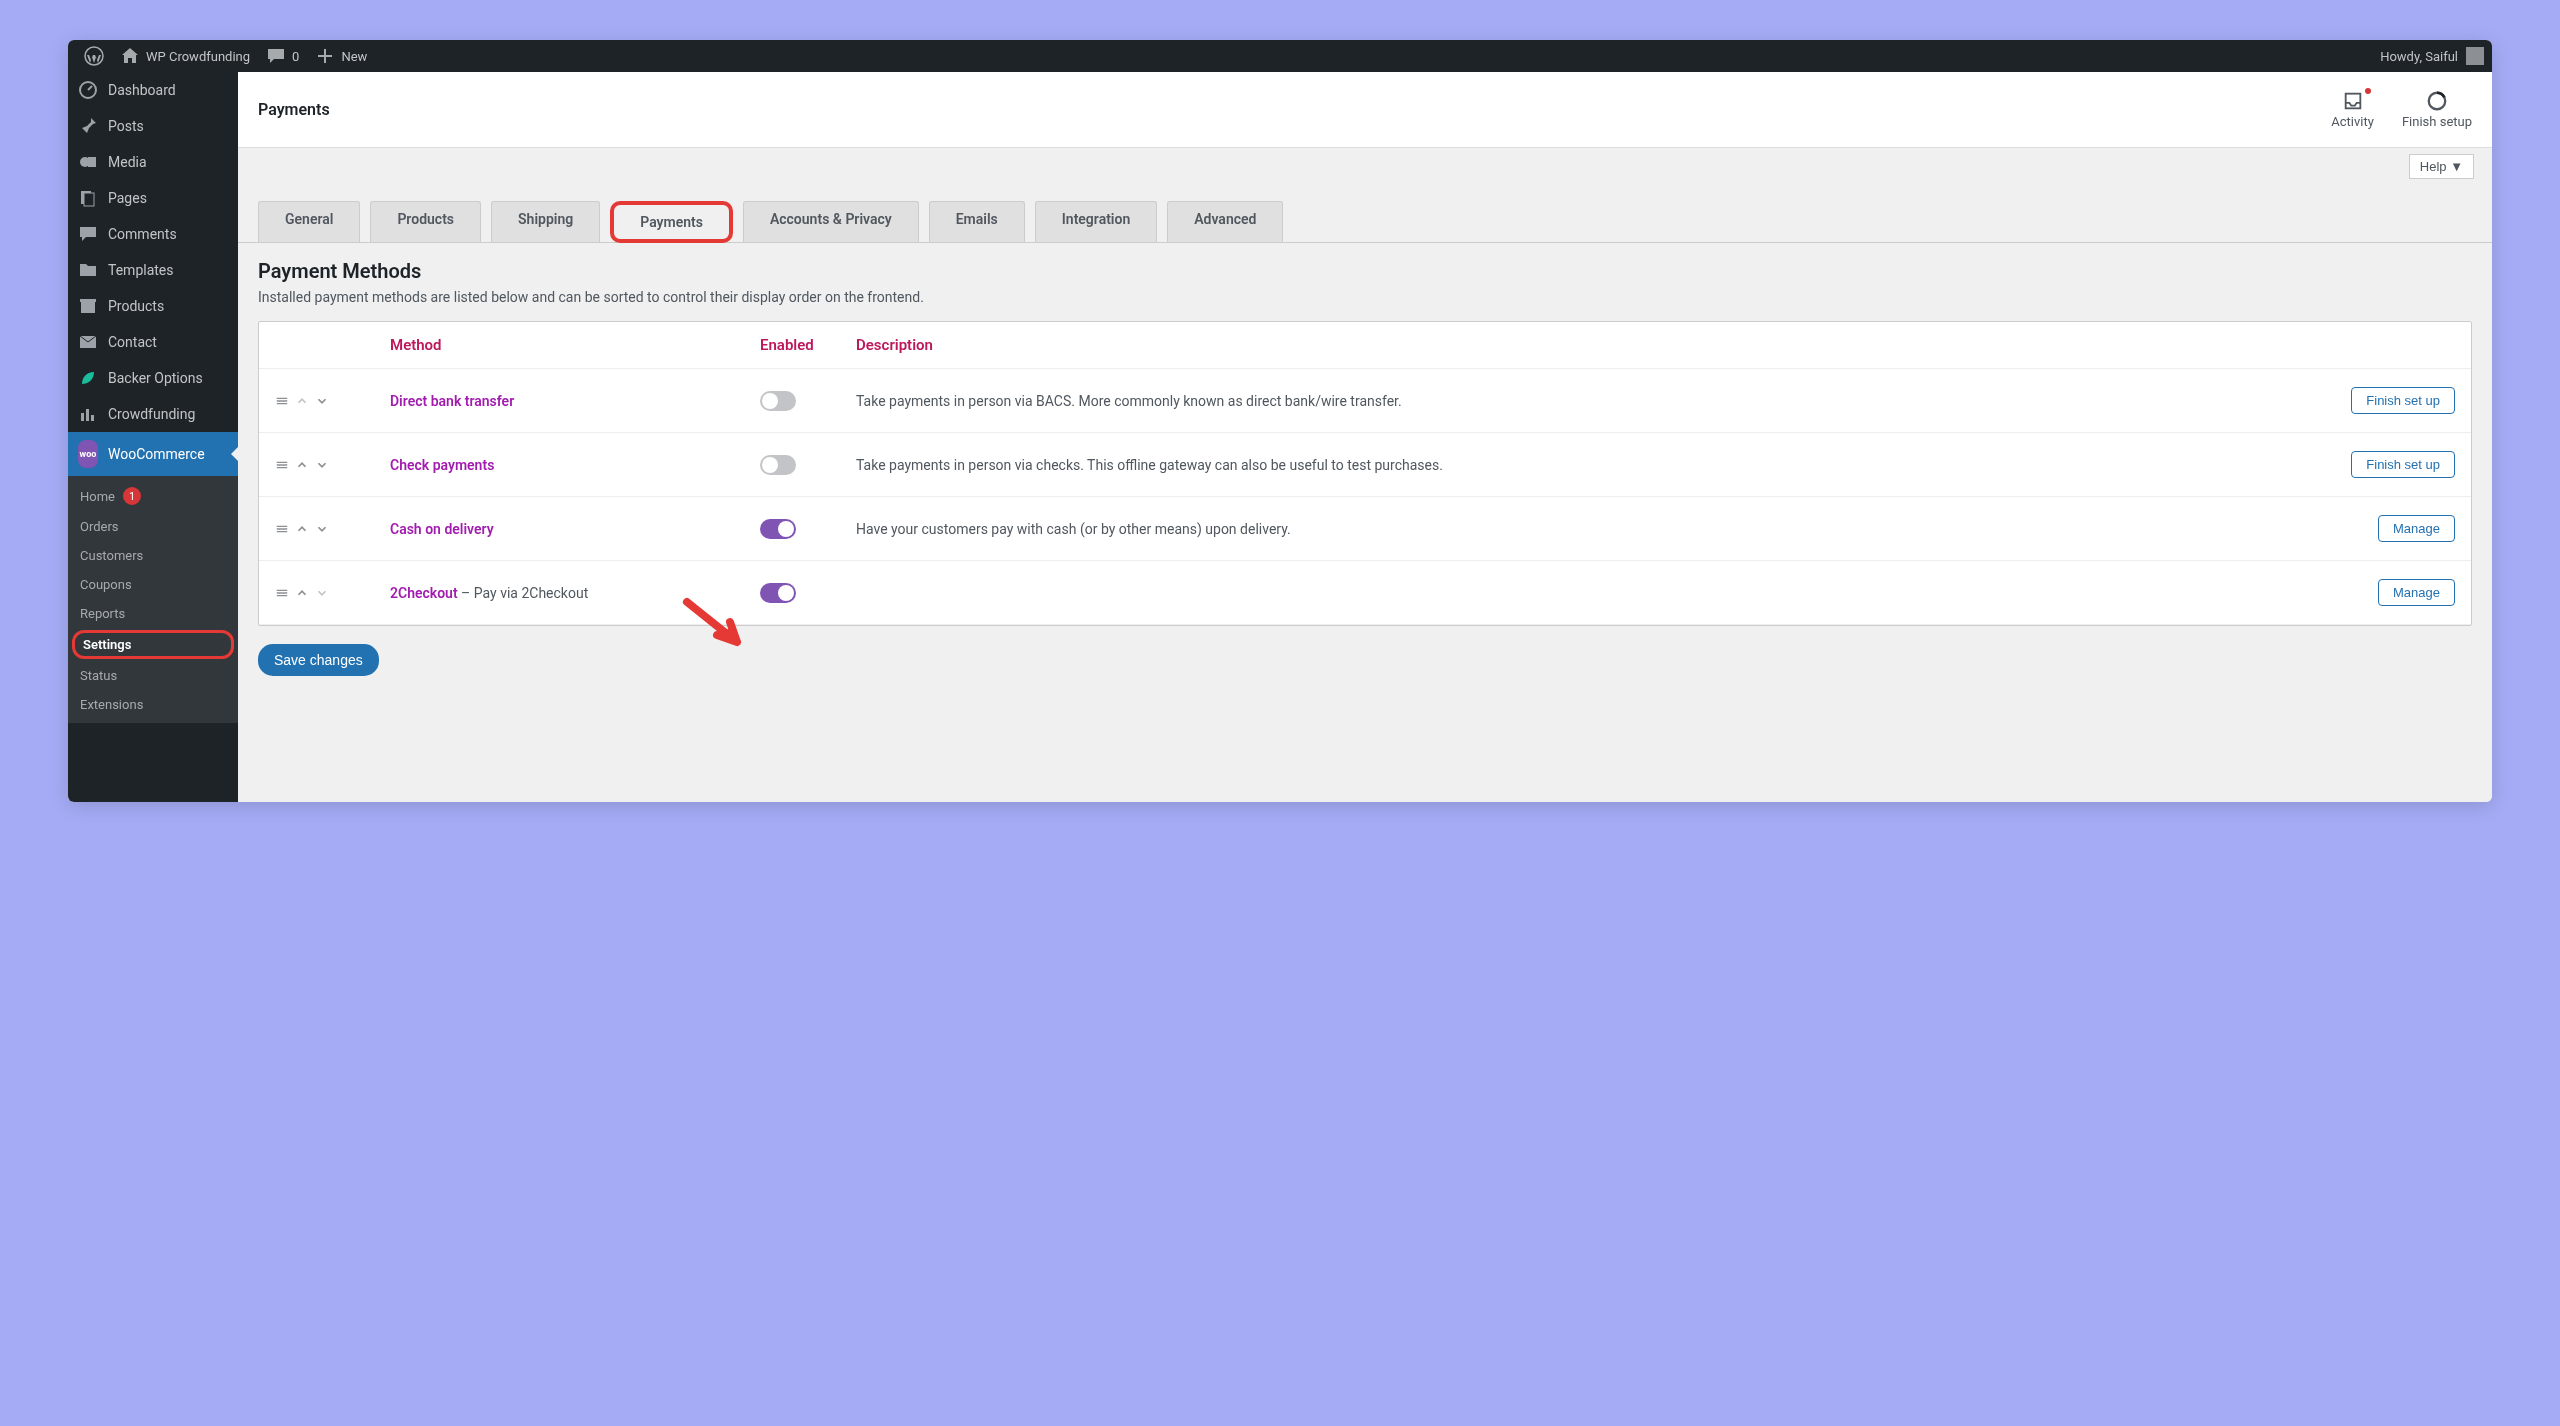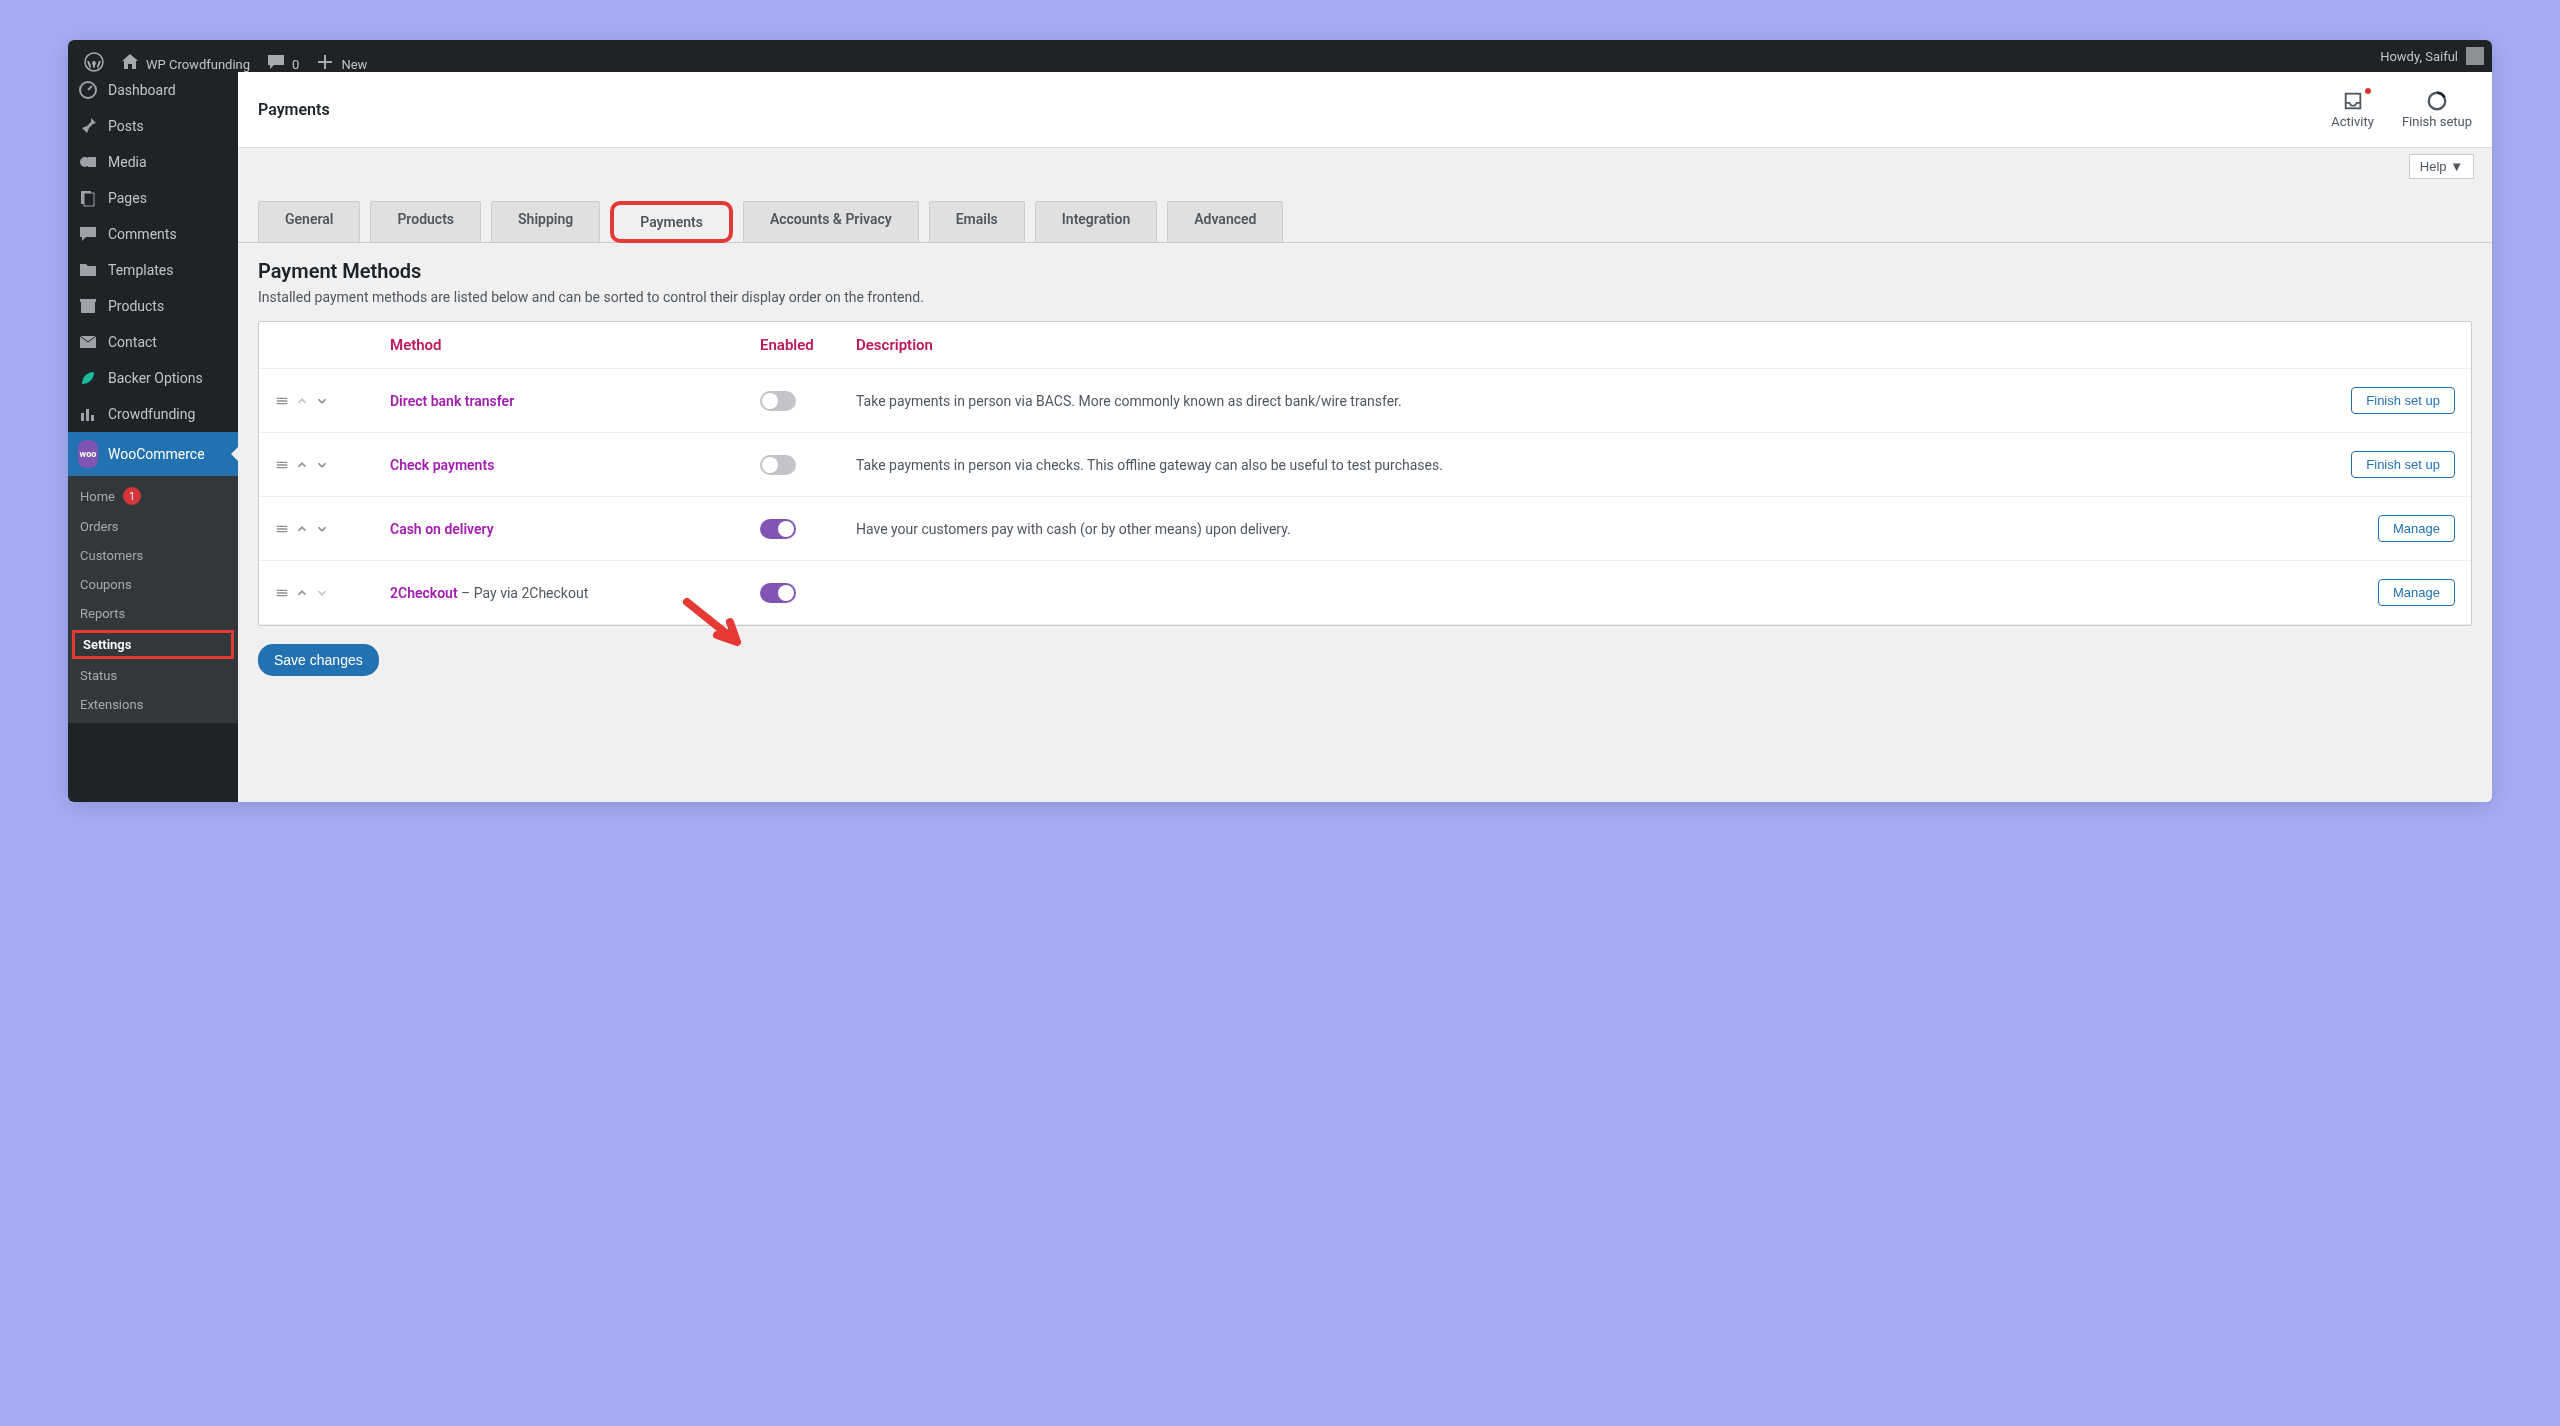--- a/index.html
+++ b/index.html
@@ -2,38 +2,38 @@
 <html><head>
 <meta charset="utf-8">
 <style>
 * { margin: 0; padding: 0; box-sizing: border-box; }
 body { background: #a5acf5; font-family: -apple-system, BlinkMacSystemFont, "Segoe UI", Roboto, sans-serif; padding: 40px 68px; }
 .window { background: #f0f0f1; border-radius: 6px; overflow: hidden; box-shadow: 0 4px 20px rgba(0,0,0,0.15); }
 
 
 .adminbar { background: #1d2327; color: #c3c4c7; height: 32px; display: flex; align-items: center; padding: 0 8px; font-size: 13px; }
 .adminbar-left { display: flex; align-items: center; gap: 0; }
-.adminbar-item { display: flex; align-items: flex-end; padding: 0 8px; height: 32px; cursor: pointer; }
+.adminbar-item { display: flex; align-items: center; padding: 0 8px; height: 32px; cursor: pointer; }
 .adminbar-item svg { width: 20px; height: 20px; fill: #a7aaad; }
 .adminbar-item span { margin-left: 6px; }
 .adminbar-right { margin-left: auto; display: flex; align-items: center; gap: 8px; }
 .avatar-box { width: 18px; height: 18px; background: #8c8f94; }
 
 
 .body { display: flex; min-height: 730px; }
 .sidebar { width: 170px; background: #1d2327; color: #c3c4c7; font-size: 14px; flex-shrink: 0; }
 .sidebar-item { display: flex; align-items: center; padding: 8px 10px; cursor: pointer; gap: 10px; }
 .sidebar-item.active { background: #2271b1; color: #fff; position: relative; }
 .sidebar-item.active::after { content: ''; position: absolute; right: -1px; top: 50%; transform: translateY(-50%); border: 8px solid transparent; border-right-color: #f0f0f1; }
 .sidebar-item svg { width: 20px; height: 20px; fill: #9ca2a7; flex-shrink: 0; }
 .sidebar-item .woobox { width: 20px; height: 28px; background: #7f54b3; border-radius: 8px; font-size: 9px; color: #fff; display: flex; align-items: center; justify-content: center; font-weight: 700; }
 .submenu { background: #32373c; padding: 4px 0; }
 .submenu-item { padding: 7px 12px; font-size: 13px; color: #a7aaad; cursor: pointer; display: flex; align-items: center; gap: 8px; }
 .submenu-item.active { color: #fff; font-weight: 600; }
-.submenu-item.highlighted { border: 3px solid #e53935; border-radius: 0; margin: 2px 4px; padding: 4px 8px; }
+.submenu-item.highlighted { border: 3px solid #e53935; border-radius: 12px; margin: 2px 4px; padding: 4px 8px; }
 .badge { background: #d63638; color: #fff; border-radius: 9px; font-size: 11px; padding: 0 6px; min-width: 18px; height: 18px; display: inline-flex; align-items: center; justify-content: center; }
 
 
 .content { flex: 1; background: #f0f0f1; }
 .page-header { background: #fff; border-bottom: 1px solid #ddd; padding: 18px 20px; display: flex; align-items: center; }
 .page-title { font-size: 16px; font-weight: 600; color: #1d2327; }
 .header-actions { margin-left: auto; display: flex; gap: 28px; }
 .header-action { text-align: center; font-size: 13px; color: #50575e; cursor: pointer; }
 .header-action svg { width: 22px; height: 22px; display: block; margin: 0 auto 2px; }
 .dot-badge { position: relative; }

